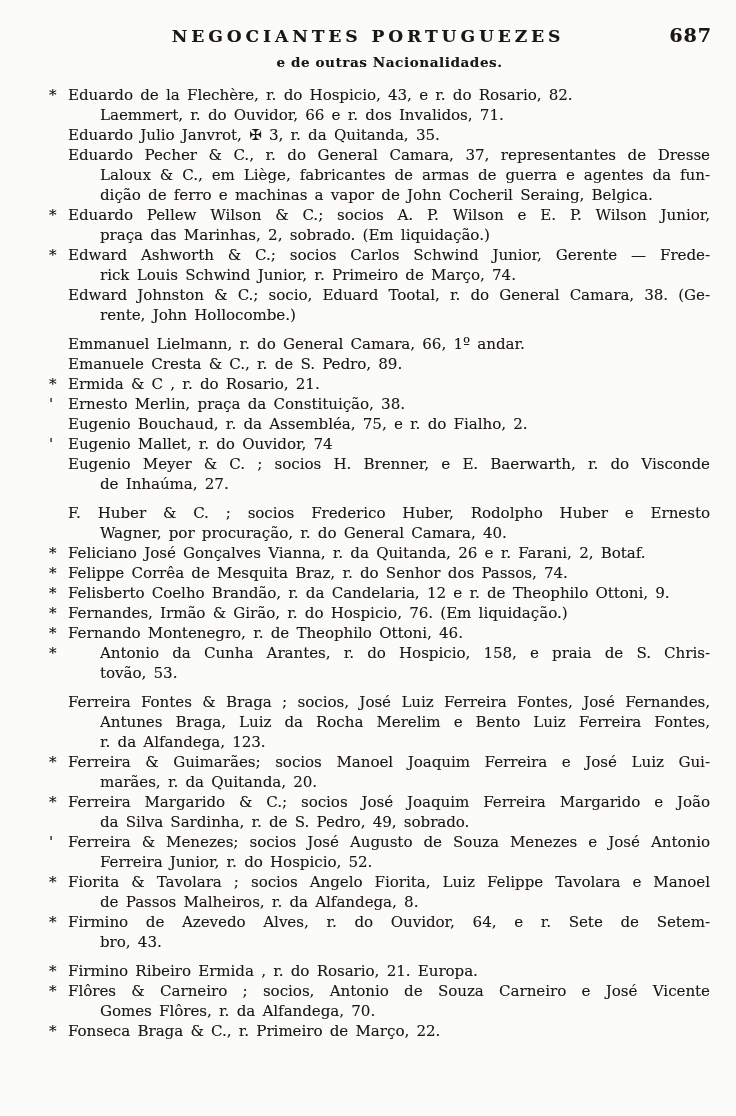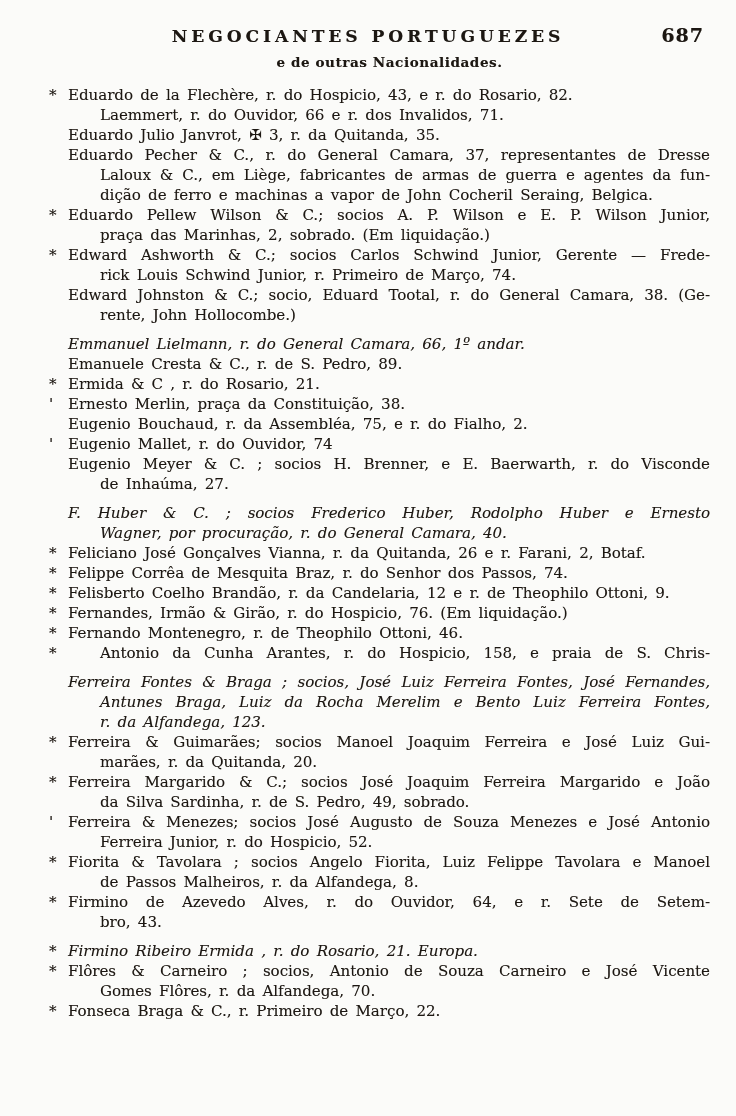--- a/index.html
+++ b/index.html
@@ -28,21 +28,21 @@
   .title {
     display: inline-block;
     font-size: 17px;
     font-weight: bold;
     letter-spacing: 4px;
     text-shadow: 0.3px 0.3px 0 rgba(25,18,10,0.45);
     white-space: nowrap;
   }
   .page-number {
     position: absolute;
-    right: 32px;
+    right: 24px;
     top: 24px;
     font-size: 19px;
     font-weight: bold;
     letter-spacing: 1px;
     text-shadow: 0.3px 0.3px 0 rgba(25,18,10,0.45);
   }
   .subtitle {
     text-align: center;
     font-size: 13.5px;
     font-weight: bold;
@@ -58,21 +58,20 @@
     line-height: 20px;
     word-spacing: 2.5px;
     text-shadow: 0.25px 0.25px 0 rgba(25,18,10,0.35);
   }
   .entry {
     position: relative;
     padding-left: 32px;
   }
   .entry.gap {
     margin-top: 9px;
-    font-style: italic;
   }
   .marker {
     position: absolute;
     left: 13px;
     top: 0;
     width: 18px;
     font-size: 15px;
   }
   .line {
     white-space: normal;
@@ -169,20 +168,21 @@
         <span class="marker">*</span>
         <div class="line">Fernandes, Irmão &amp; Girão, r. do Hospicio, 76. (Em liquidação.)</div>
       </div>
       <div class="entry">
         <span class="marker">*</span>
         <div class="line">Fernando Montenegro, r. de Theophilo Ottoni, 46.</div>
       </div>
       <div class="entry">
         <span class="marker">*</span>
         <div class="line cont just">Antonio da Cunha Arantes, r. do Hospicio, 158, e praia de S. Chris-</div>
+        <div class="line cont">tovão, 53.</div>
       </div>
       <div class="entry gap">
         <div class="line just">Ferreira Fontes &amp; Braga ; socios, José Luiz Ferreira Fontes, José Fernandes,</div>
         <div class="line cont just">Antunes Braga, Luiz da Rocha Merelim e Bento Luiz Ferreira Fontes,</div>
         <div class="line cont">r. da Alfandega, 123.</div>
       </div>
       <div class="entry">
         <span class="marker">*</span>
         <div class="line just">Ferreira &amp; Guimarães; socios Manoel Joaquim Ferreira e José Luiz Gui-</div>
         <div class="line cont">marães, r. da Quitanda, 20.</div>

